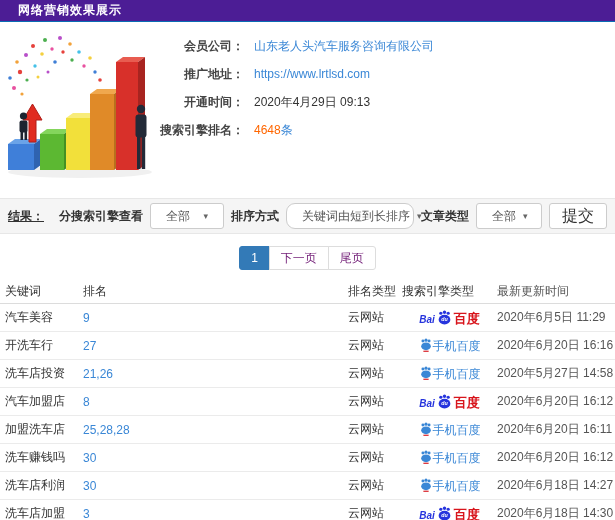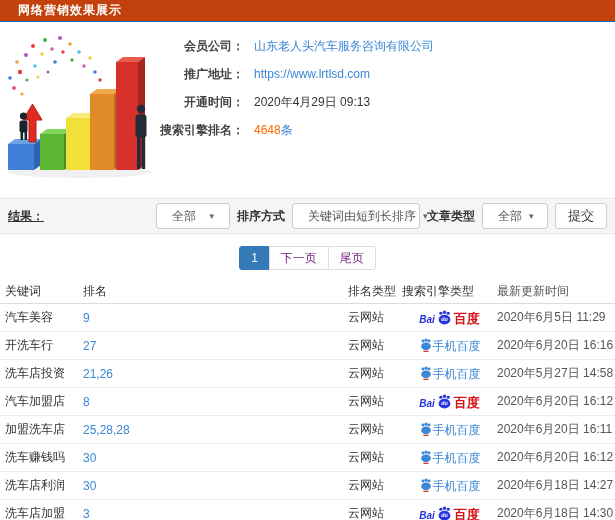--- a/index.html
+++ b/index.html
@@ -1,20 +1,20 @@
 <!DOCTYPE html>
 <html><head>
 <meta charset="utf-8">
 <style>
   * { margin:0; padding:0; box-sizing:border-box; }
   html,body { width:615px; height:520px; overflow:hidden; background:#fff;
     font-family:"Liberation Sans","DejaVu Sans",sans-serif; font-size:12px; color:#333; }
 
   
-  .topbar { height:22px; background:#c2410c; border-bottom:1px solid #0a6cb4;
+  .topbar { height:22px; background:#4c1d95; border-bottom:1px solid #0a6cb4;
     display:flex; align-items:center; padding-left:18px; }
   .topbar span { color:#fff; font-size:12px; font-weight:bold; letter-spacing:1px; }
 
   
   .info-section { display:flex; height:162px; }
   .clipart { width:160px; height:160px; flex:0 0 160px; }
   .info-list { flex:1; padding-top:10px; }
   .info-row { display:flex; height:28px; align-items:center; }
   .info-label { width:84px; text-align:right; font-weight:bold; color:#444; }
   .info-value { padding-left:10px; color:#333; }
@@ -25,23 +25,23 @@
   .filter-bar { margin-top:14px; height:36px; background:#f5f5f5;
     border-top:1px solid #e7e7e7; border-bottom:1px solid #e7e7e7;
     display:flex; align-items:center; padding:0 8px; }
   .filter-results { font-weight:bold; color:#333;text-decoration:underline; }
   .filter-controls { margin-left:auto; display:flex; align-items:center; gap:7px; }
   .flabel { font-weight:bold; color:#333; white-space:nowrap; }
   .sel { display:inline-flex; align-items:center; justify-content:space-between;
     background:#fff; border:1px solid #ccc; border-radius:3px; height:26px;
     padding:0 15px; color:#555; cursor:pointer; white-space:nowrap; }
   .sel .caret { font-size:9px; color:#666; margin-left:7px; }
-  .sel-1 { width:74px; } .sel-2 { width:128px; } .sel-3 { width:66px; }
+  .sel-1 { width:74px; } .sel-2 { width:128px;border-radius:9px; } .sel-3 { width:66px; }
   .submit-btn { height:26px; padding:0 12px; background:#fff; border:1px solid #ccc;
-    border-radius:3px; color:#333; cursor:pointer; font-size:13px;
+    border-radius:3px; color:#333; cursor:pointer; font-size:16px;
     font-family:inherit; }
 
   
   .pager { margin:12px 0 9px; display:flex; justify-content:center; }
   .page-btn { border:1px solid #ddd; background:#fff; color:#701a75; padding:4px 11px;
     margin-left:-1px; cursor:pointer; line-height:1.2; }
   .page-btn.first { border-radius:3px 0 0 3px; margin-left:0; }
   .page-btn.last  { border-radius:0 3px 3px 0; }
   .page-btn.active { background:#337ab7; border-color:#337ab7; color:#fff; }
 
@@ -169,20 +169,21 @@
       <div class="info-value">
         <span class="num-orange">4648</span><span class="link">条</span>
       </div>
     </div>
   </div>
 </div>
 
 <div class="filter-bar">
   <span class="filter-results">结果：</span>
   <div class="filter-controls">
+    <span class="flabel">分搜索引擎查看</span>
     <div class="sel sel-1">
       <span>全部</span>
       <span class="caret">▾</span>
     </div>
     <span class="flabel">排序方式</span>
     <div class="sel sel-2">
       <span>关键词由短到长排序</span>
       <span class="caret">▾</span>
     </div>
     <span class="flabel">文章类型</span>

